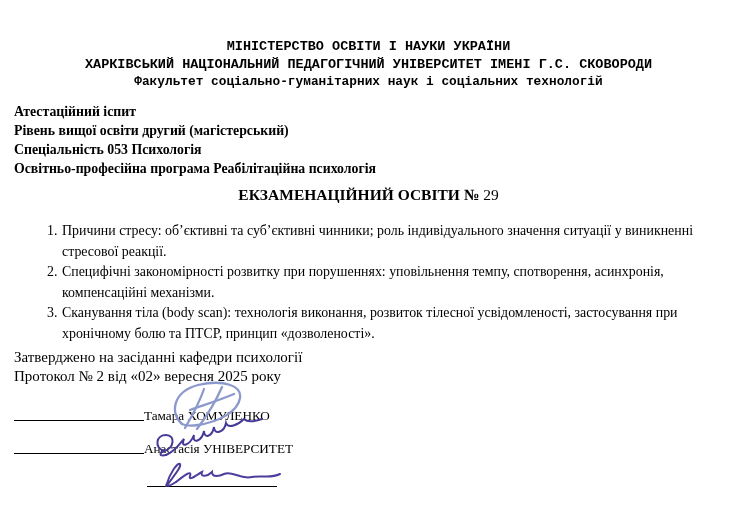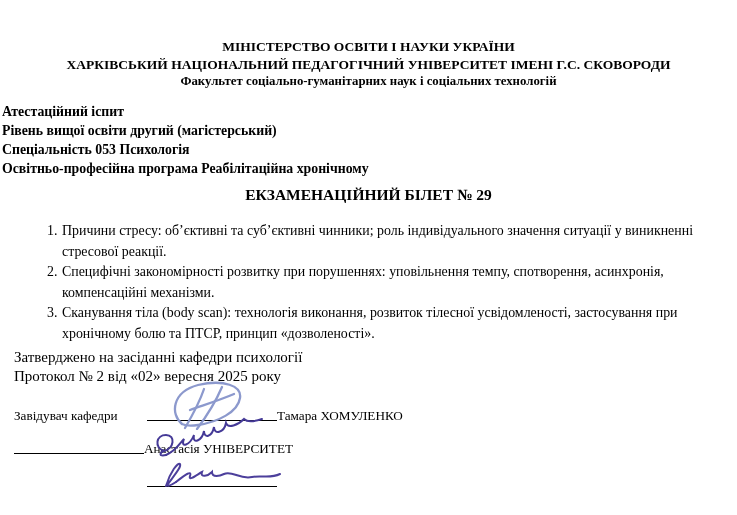--- a/index.html
+++ b/index.html
@@ -6,28 +6,28 @@
   html, body { margin: 0; padding: 0; background: #ffffff; }
   .page {
     width: 737px;
     height: 515px;
     background: #ffffff;
     color: #000000;
     font-family: "Liberation Serif", serif;
     position: relative;
     overflow: hidden;
   }
-  .header { padding-top: 38px; text-align: center; font-weight: bold; }
+  .header { padding-top: 38px; text-align: center; font-weight: bold; font-family: Liberation Mono, monospace; }
   .header .h-line1, .header .h-line2 { font-size: 13.5px; line-height: 17.5px; }
   .header .h-line3 { font-size: 12.8px; line-height: 17px; }
 
-  .info { margin: 12px 14px 0 2px; font-weight: bold; font-size: 13.8px; line-height: 19px; }
+  .info { margin: 12px 14px 0 14px; font-weight: bold; font-size: 13.8px; line-height: 19px; }
 
   .ticket-title { margin-top: 6px; text-align: center; font-size: 15.5px; font-weight: bold; line-height: 22px; }
-  .ticket-title .t-num { font-weight: bold; }
+  .ticket-title .t-num { font-weight: normal; }
 
   .questions { margin: 15px 13px 0 47px; font-size: 13.9px; line-height: 20.5px; }
   .q-item { display: flex; }
   .q-num { width: 15px; flex: none; }
   .q-text { flex: 1; }
 
   .approval { margin: 4px 14px 0 14px; font-size: 15px; line-height: 18.5px; }
 
   .signatures { margin: 6px 14px 0 14px; font-size: 13.2px; }
   .sig-row { position: relative; height: 33px; display: flex; align-items: flex-end; }
@@ -47,25 +47,25 @@
   <div class="header">
     <div class="h-line1">МІНІСТЕРСТВО ОСВІТИ І НАУКИ УКРАЇНИ</div>
     <div class="h-line2">ХАРКІВСЬКИЙ НАЦІОНАЛЬНИЙ ПЕДАГОГІЧНИЙ УНІВЕРСИТЕТ ІМЕНІ Г.С. СКОВОРОДИ</div>
     <div class="h-line3">Факультет соціально-гуманітарних наук і соціальних технологій</div>
   </div>
 
   <div class="info">
     <div>Атестаційний іспит</div>
     <div>Рівень вищої освіти другий (магістерський)</div>
     <div>Спеціальність 053 Психологія</div>
-    <div>Освітньо-професійна програма Реабілітаційна хронічному</div>
+    <div>Освітньо-професійна програма Реабілітаційна психологія</div>
   </div>
 
   <div class="ticket-title">
-    <span class="t-label">ЕКЗАМЕНАЦІЙНИЙ БІЛЕТ № </span><span class="t-num">29</span>
+    <span class="t-label">ЕКЗАМЕНАЦІЙНИЙ ОСВІТИ № </span><span class="t-num">29</span>
   </div>
 
   <div class="questions">
     <div class="q-item">
       <span class="q-num">1.</span>
       <span class="q-text">Причини стресу: об’єктивні та суб’єктивні чинники; роль індивідуального значення ситуації у виникненні стресової реакції.</span>
     </div>
     <div class="q-item">
       <span class="q-num">2.</span>
       <span class="q-text">Специфічні закономірності розвитку при порушеннях: уповільнення темпу, спотворення, асинхронія, компенсаційні механізми.</span>
@@ -77,21 +77,20 @@
   </div>
 
   <div class="approval">
     <div>Затверджено на засіданні кафедри психології</div>
     <div>Протокол № 2 від «02» вересня 2025 року</div>
   </div>
 
   <div class="signatures">
 
     <div class="sig-row">
-      <span class="sig-role">Завідувач кафедри</span>
       <span class="sig-line"></span>
       <span class="sig-name">Тамара ХОМУЛЕНКО</span>
       <svg class="sig-ink ink-1" width="104" height="50" viewBox="0 0 104 50" fill="none" stroke="#8c99cd" stroke-width="2.3" stroke-linecap="round">
         <path d="M16,44 C4,34 6,12 32,5 C58,-1 76,6 74,18 C72,32 52,42 32,45 C26,46 20,46 16,44"></path>
         <path d="M38,9 C34,21 26,36 19,48"></path>
         <path d="M56,7 C50,21 40,37 31,49"></path>
         <path d="M24,30 C38,25 54,20 68,14"></path>
       </svg>
     </div>
 

